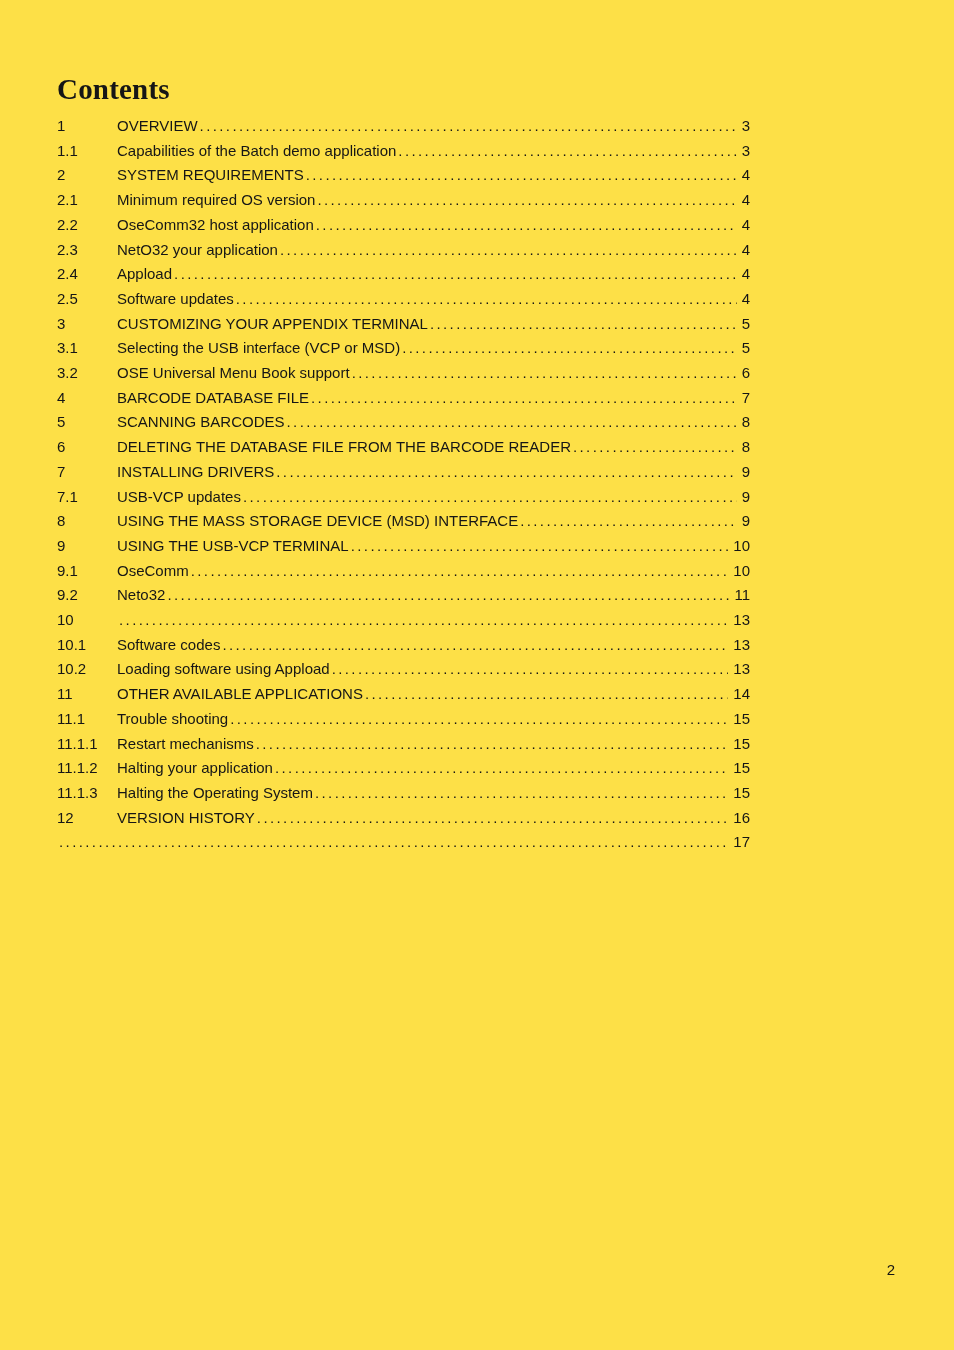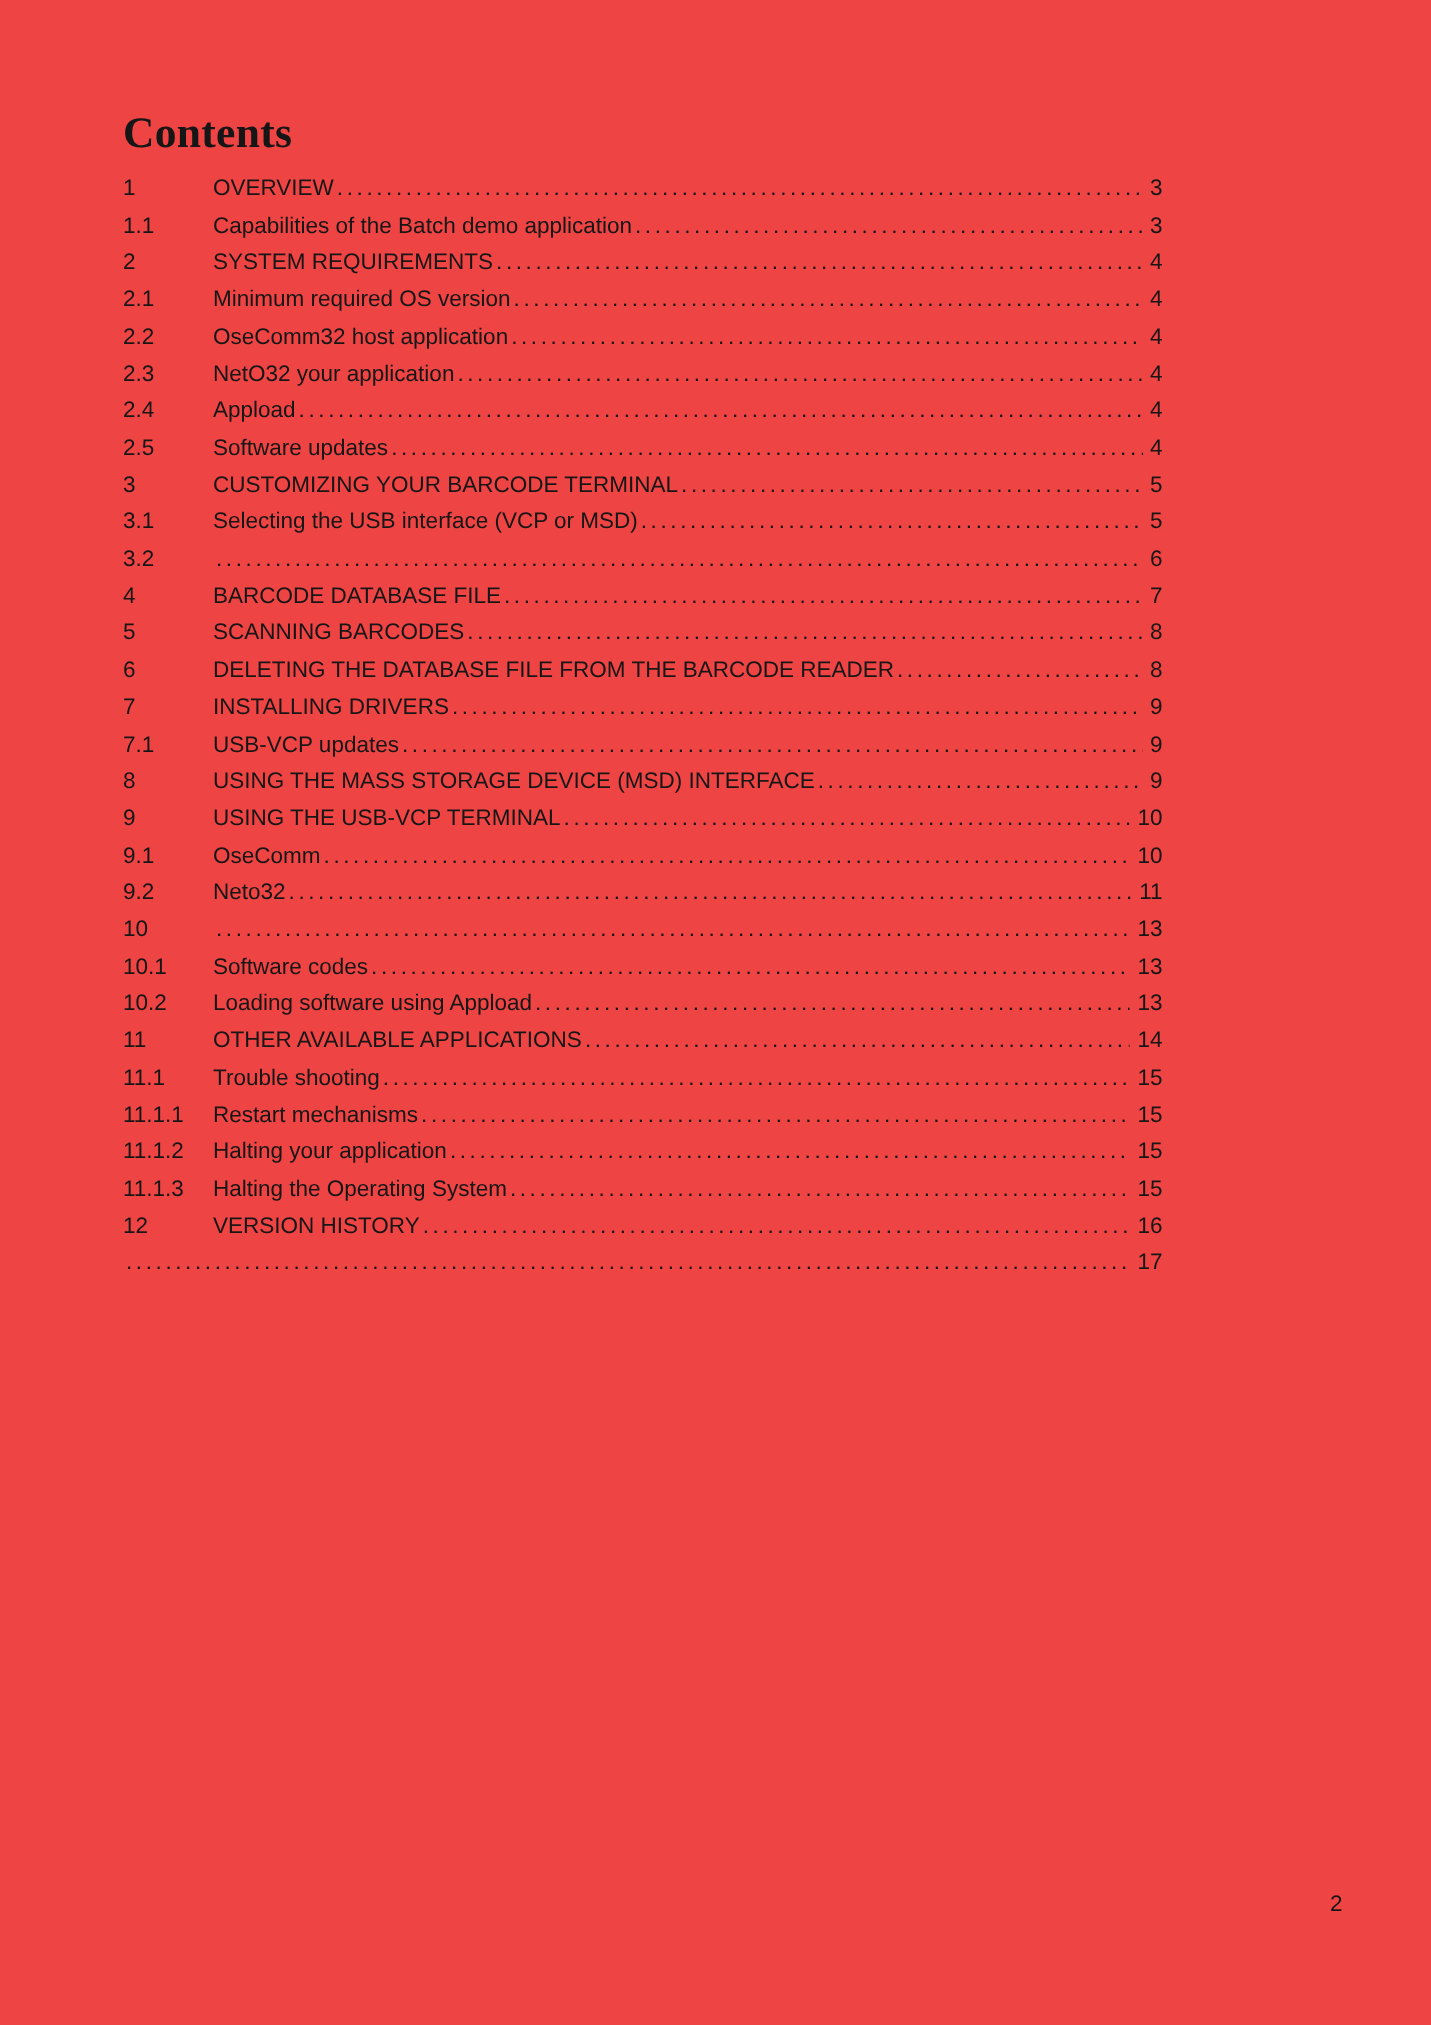--- a/index.html
+++ b/index.html
@@ -4,23 +4,23 @@
 <style>
   html, body {
     margin: 0;
     padding: 0;
     background: #ffffff;
   }
   .page {
     position: relative;
     width: 954px;
     height: 1350px;
-    background: #ef4444;
+    background: #fde047;
     box-sizing: border-box;
-    padding: 71px 0 0 82px;
+    padding: 71px 0 0 57px;
     color: #000000;
     font-family: "Liberation Sans", sans-serif;
   }
   .toc-heading {
     margin: 0;
     font-family: "Liberation Serif", serif;
     font-weight: 700;
     font-size: 29px;
     line-height: 36px;
     color: #161616;
@@ -119,32 +119,33 @@
         <span class="toc-page">4</span>
       </div>
       <div class="toc-row">
         <span class="toc-num">2.5</span>
         <span class="toc-title">Software updates</span>
         <span class="toc-leader">............................................................................................................................................................................................................................................................................................................</span>
         <span class="toc-page">4</span>
       </div>
       <div class="toc-row">
         <span class="toc-num">3</span>
-        <span class="toc-title">CUSTOMIZING YOUR BARCODE TERMINAL</span>
+        <span class="toc-title">CUSTOMIZING YOUR APPENDIX TERMINAL</span>
         <span class="toc-leader">............................................................................................................................................................................................................................................................................................................</span>
         <span class="toc-page">5</span>
       </div>
       <div class="toc-row">
         <span class="toc-num">3.1</span>
         <span class="toc-title">Selecting the USB interface (VCP or MSD)</span>
         <span class="toc-leader">............................................................................................................................................................................................................................................................................................................</span>
         <span class="toc-page">5</span>
       </div>
       <div class="toc-row">
         <span class="toc-num">3.2</span>
+        <span class="toc-title">OSE Universal Menu Book support</span>
         <span class="toc-leader">............................................................................................................................................................................................................................................................................................................</span>
         <span class="toc-page">6</span>
       </div>
       <div class="toc-row">
         <span class="toc-num">4</span>
         <span class="toc-title">BARCODE DATABASE FILE</span>
         <span class="toc-leader">............................................................................................................................................................................................................................................................................................................</span>
         <span class="toc-page">7</span>
       </div>
       <div class="toc-row">

